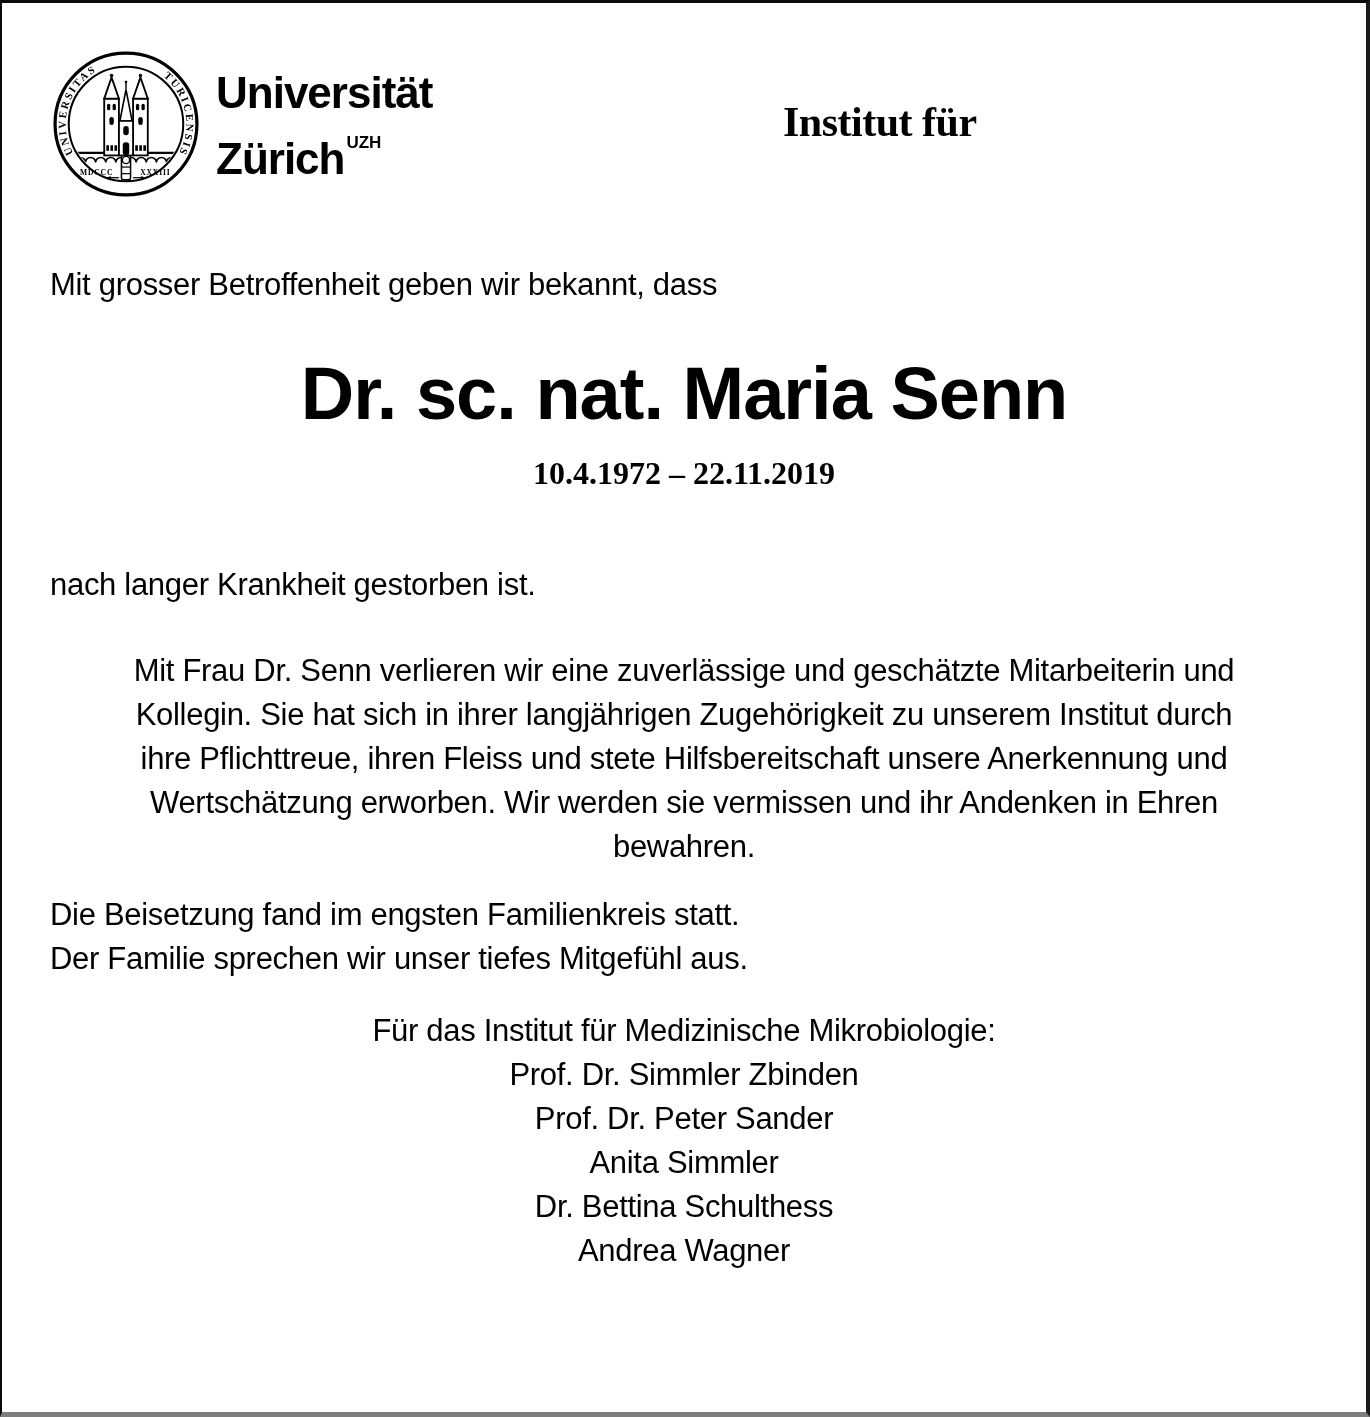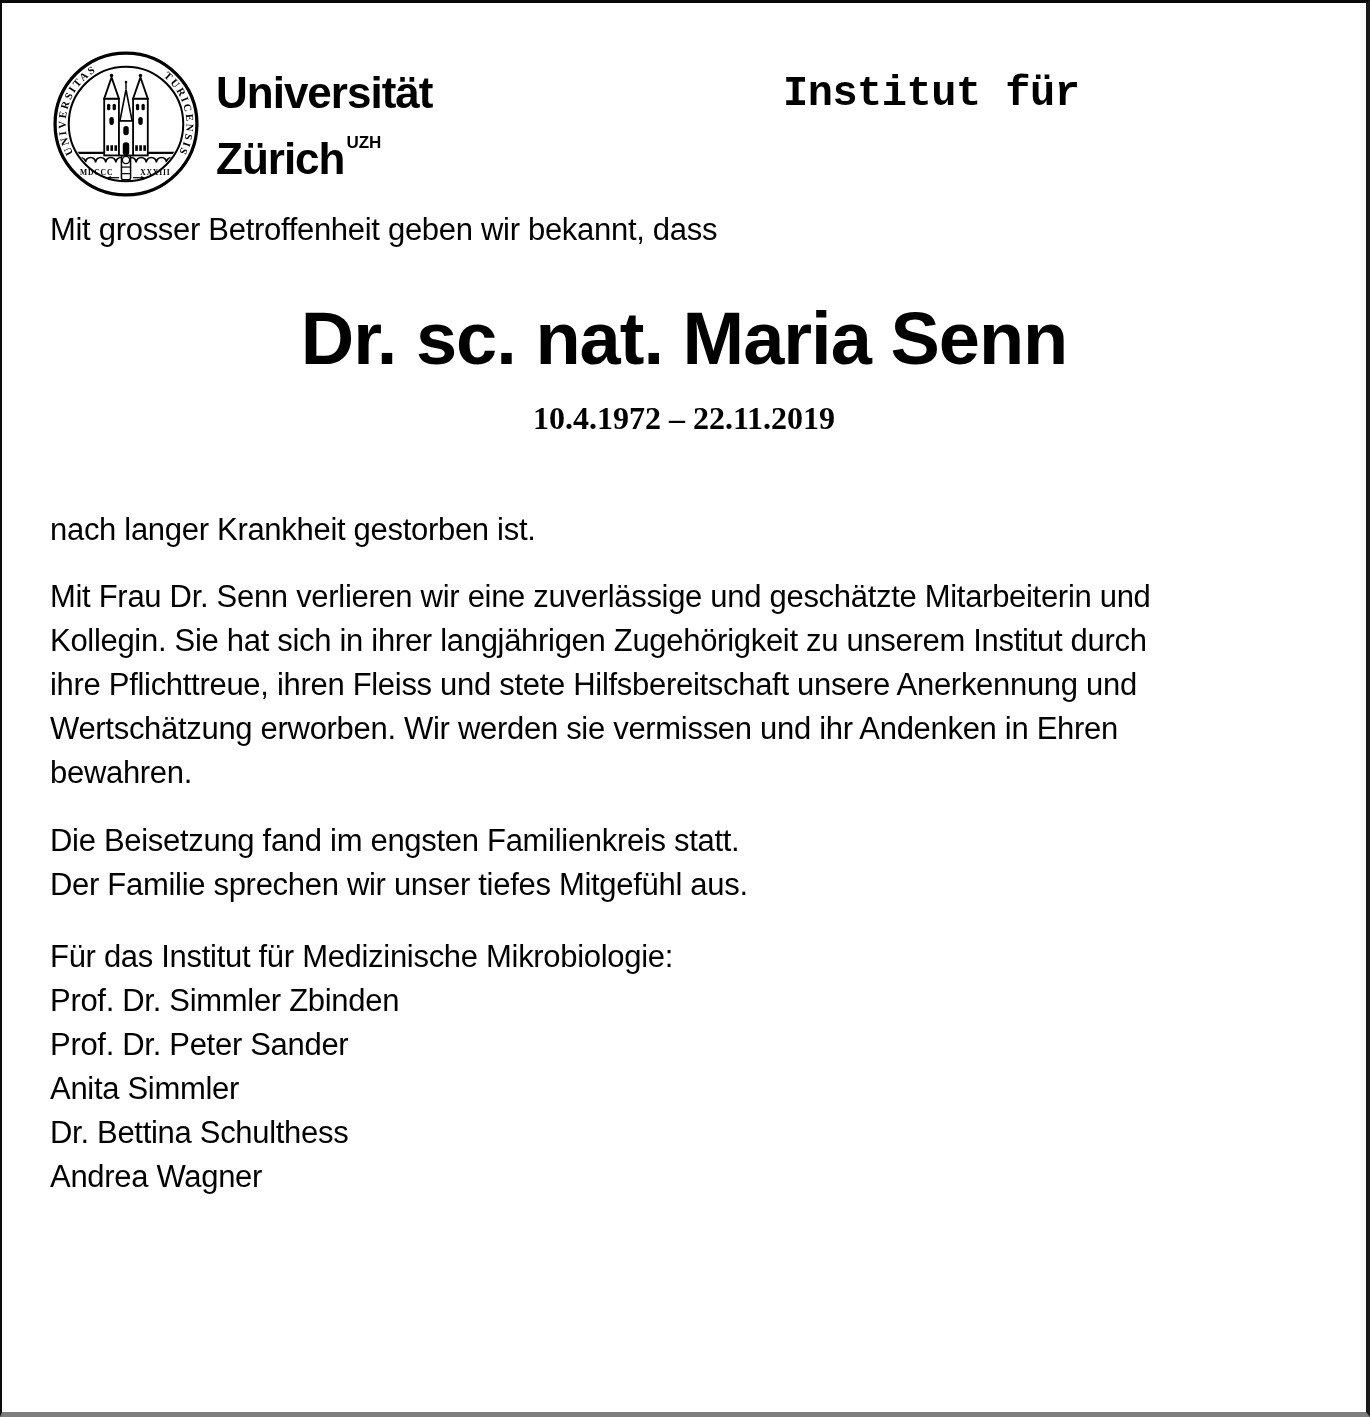--- a/index.html
+++ b/index.html
@@ -21,42 +21,42 @@
   .header{position:relative;margin-top:45px;height:162px;}
   .logo-block{position:absolute;left:0;top:0;display:flex;align-items:flex-start;}
   .seal{width:152px;height:152px;display:block;}
   .wordmark{
     margin-left:14px;margin-top:20px;
     font-weight:700;font-size:44px;line-height:50px;
     letter-spacing:-1px;
   }
   .wordmark .sup{font-size:17px;font-weight:700;vertical-align:26px;letter-spacing:0;margin-left:2px;}
   .institute{
-    position:absolute;left:733px;top:20px;
-    font-family:Liberation Mono, monospace;
+    position:absolute;left:733px;top:48px;
+    font-family:Liberation Serif, serif;
     font-weight:700;font-size:42px;line-height:53px;
     letter-spacing:-0.5px;
   }
   
   .sansline{font-size:31px;line-height:44px;letter-spacing:-0.3px;white-space:nowrap;}
-  .intro{font-size:31px;line-height:40px;letter-spacing:-0.3px;}
+  .intro{margin-top:55px;font-size:31px;line-height:40px;letter-spacing:-0.3px;}
   .title{
     margin-top:46px;text-align:center;
     font-family:Liberation Sans, sans-serif;
     font-weight:700;font-size:74px;line-height:86px;letter-spacing:-1px;
   }
   .dates{
     margin-top:16px;text-align:center;
     font-family:"Liberation Serif","DejaVu Serif",serif;
     font-weight:700;font-size:32px;line-height:40px;
   }
   .death{margin-top:70px;}
-  .tribute{margin-top:23px;}
+  .tribute{margin-top:42px;text-align:center;}
   .condolence{margin-top:24px;}
-  .signatories{margin-top:28px;}
+  .signatories{margin-top:28px;text-align:center;}
   .address-block{margin-top:26px;}
 </style>
 </head>
 <body>
 
 <div class="page">
   <div class="inner">
 
     <div class="header">
       <div class="logo-block">

